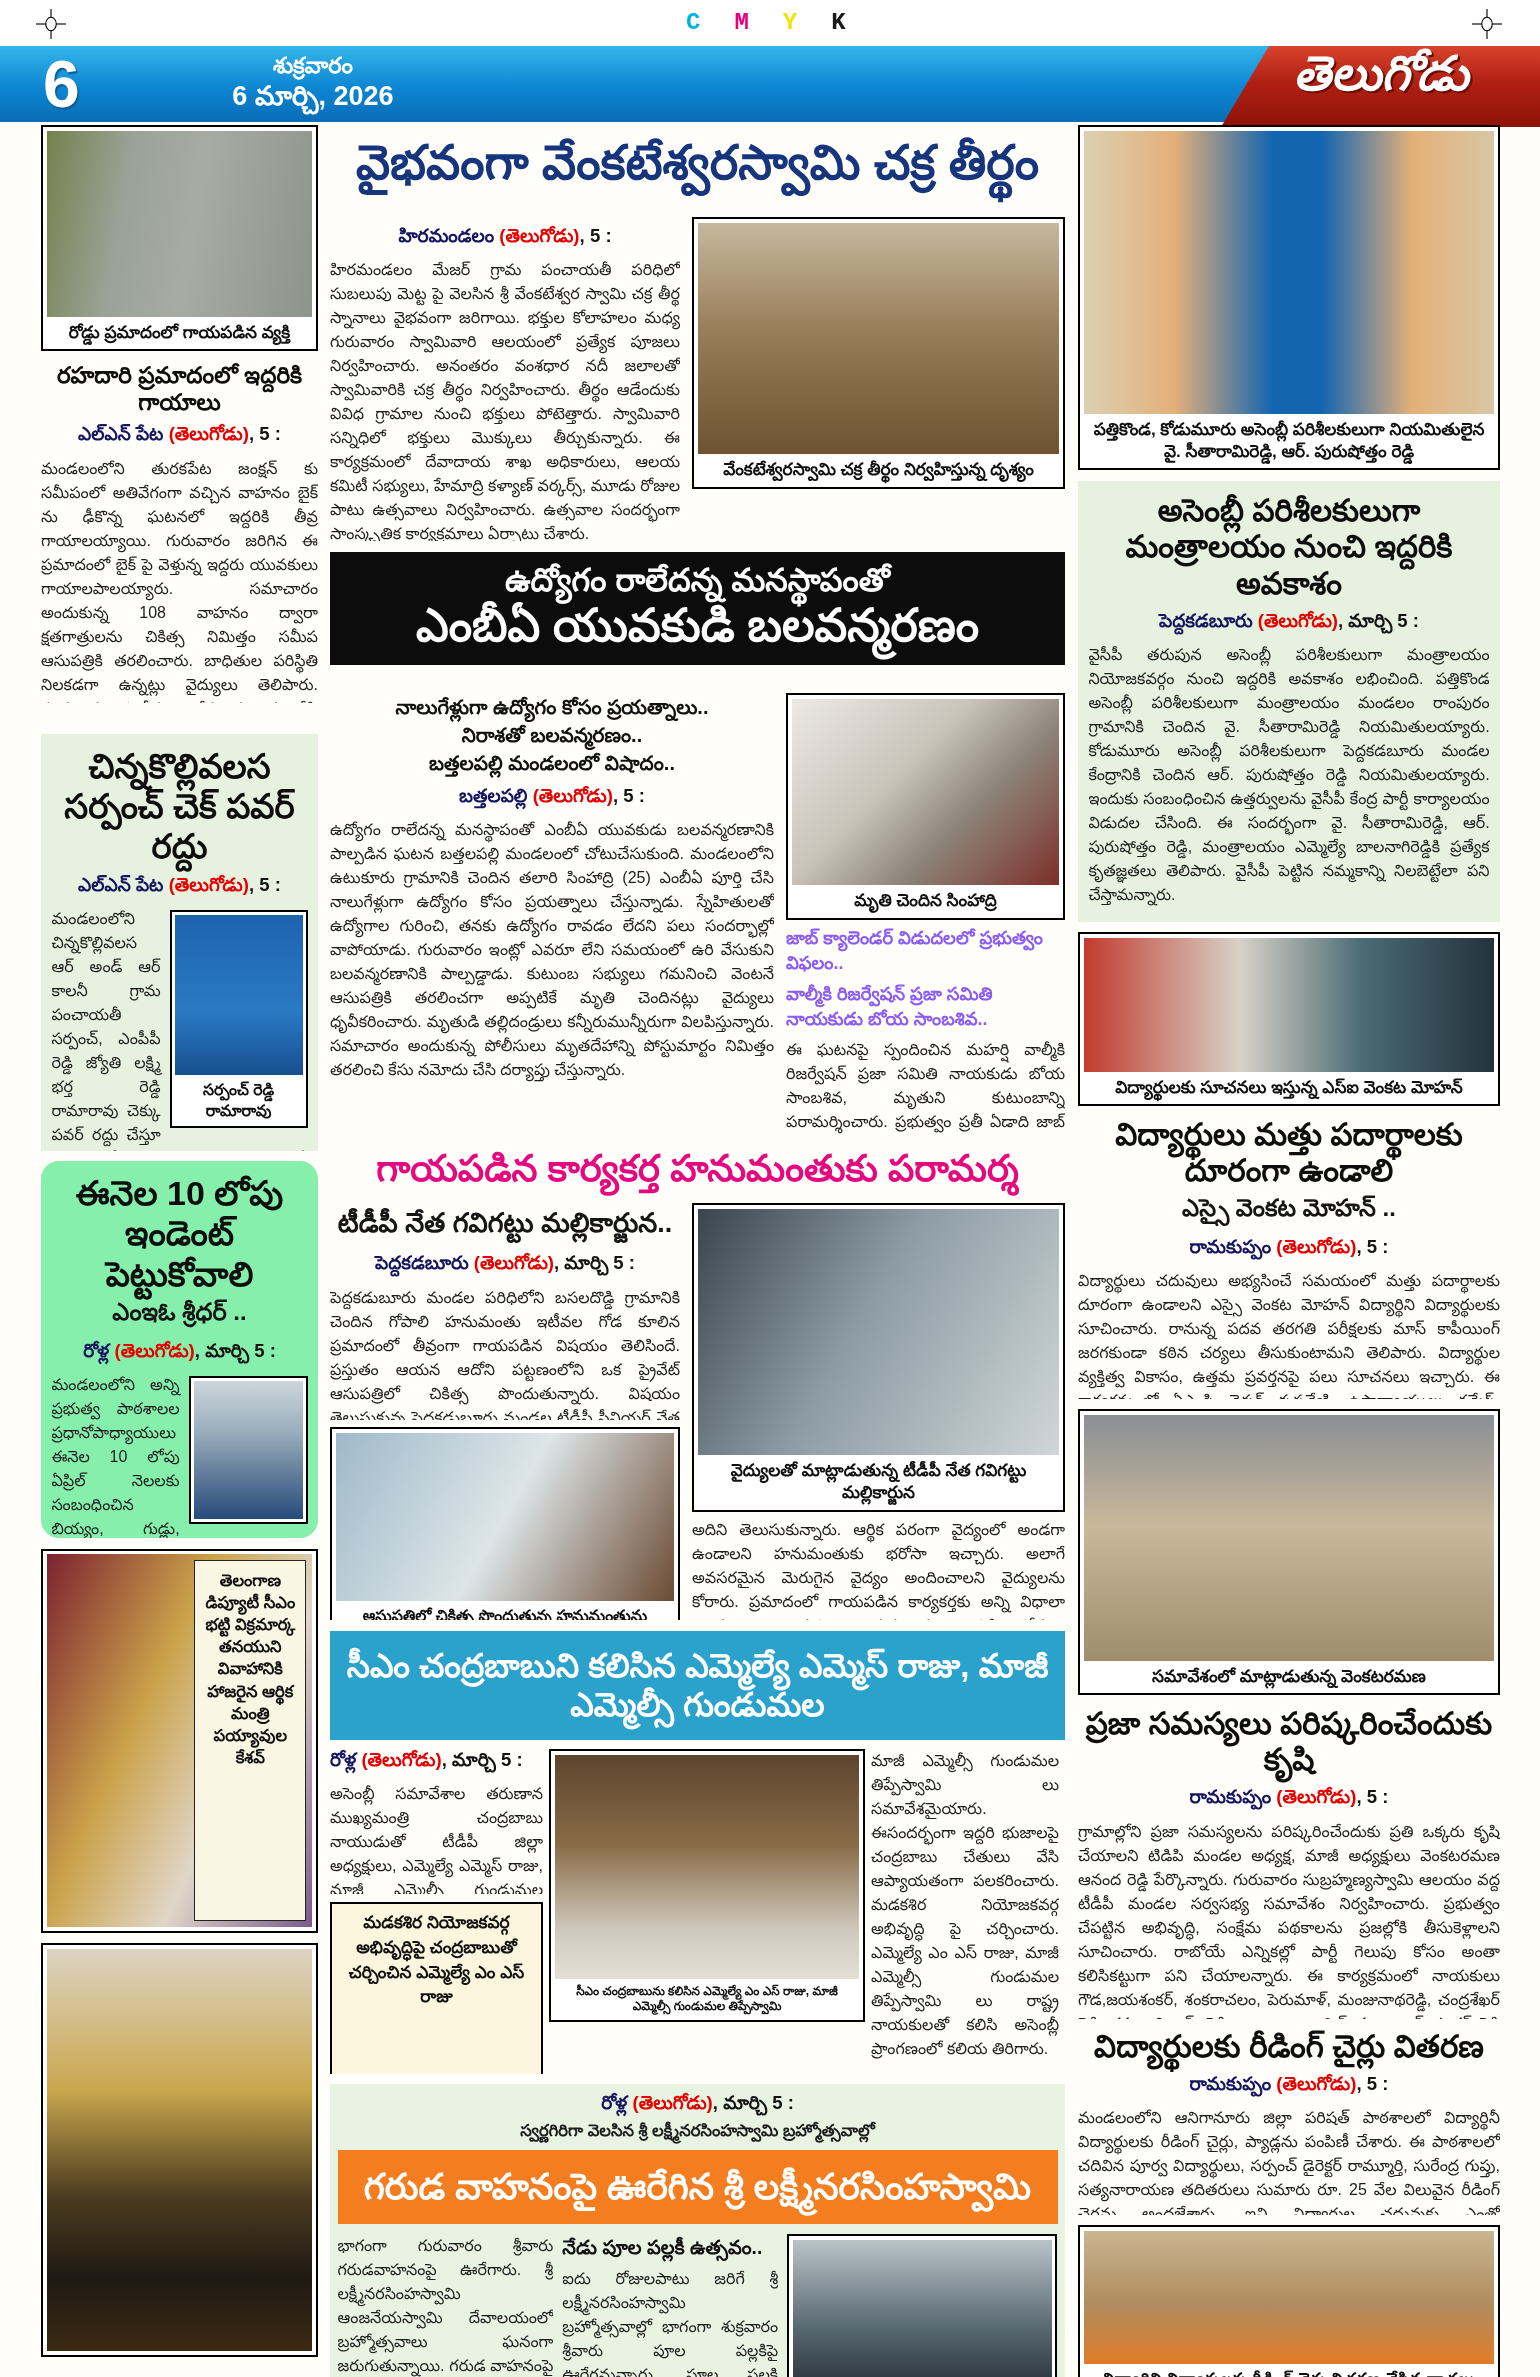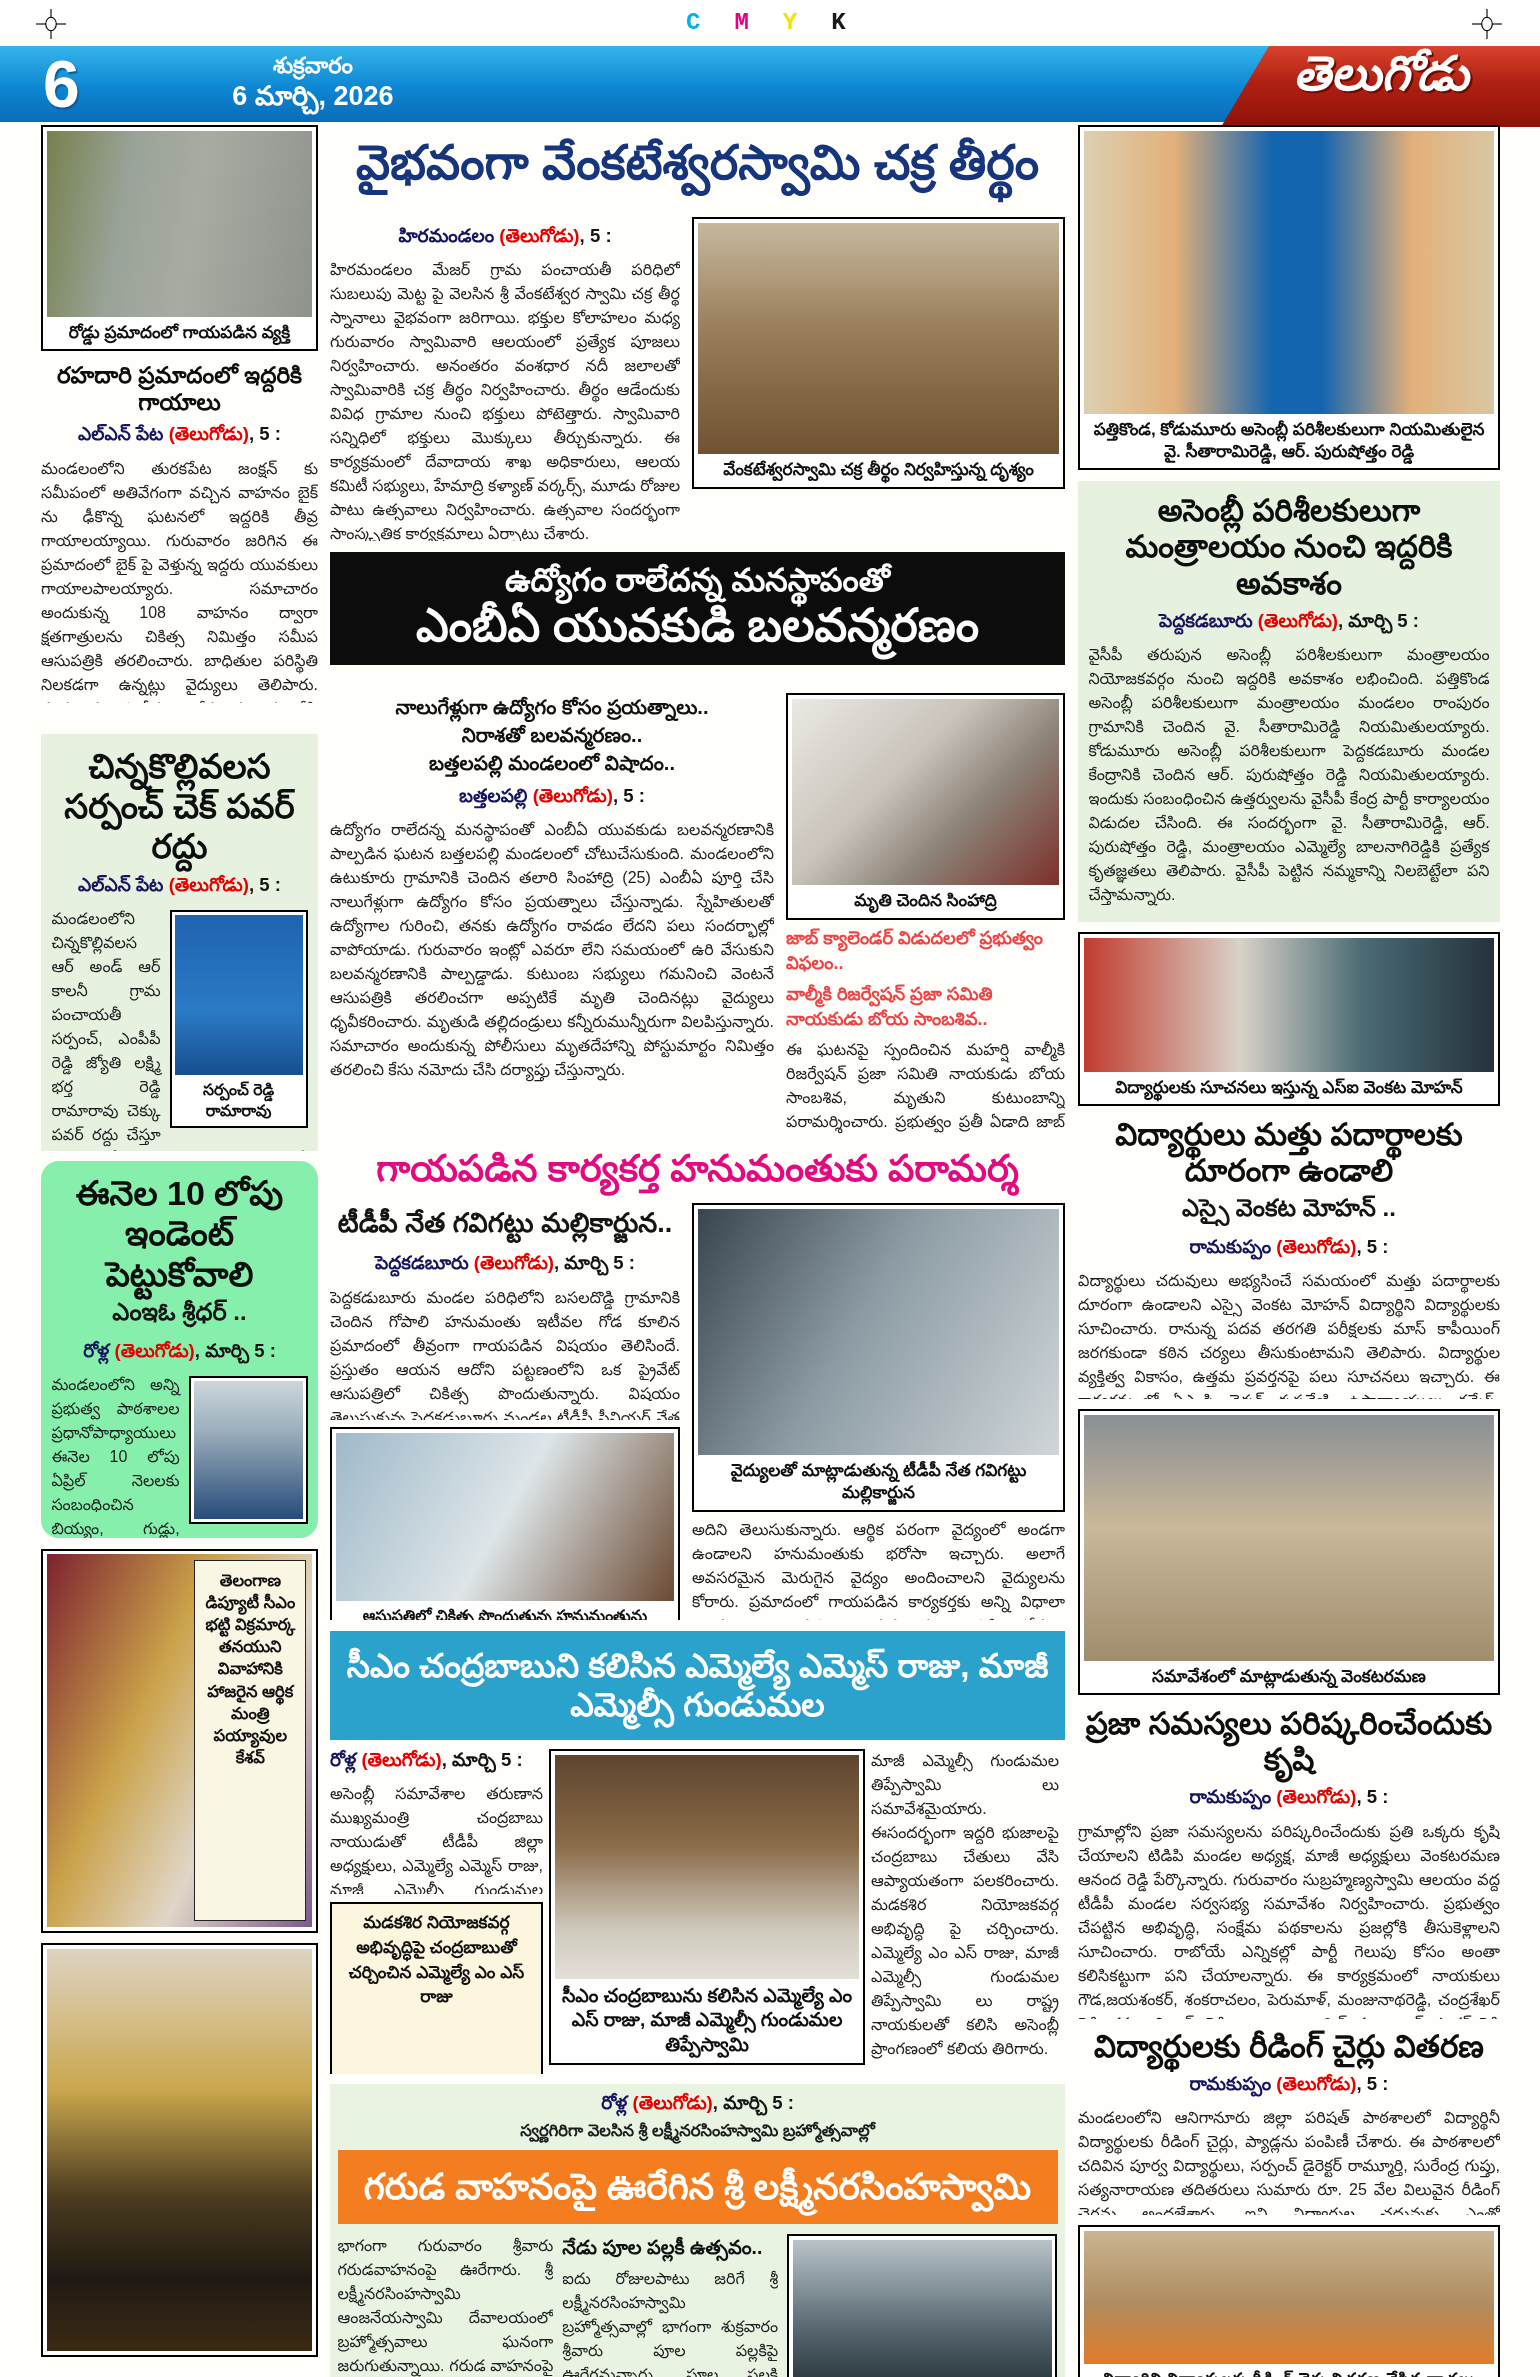--- a/index.html
+++ b/index.html
@@ -65,21 +65,21 @@
   .s1-right{width:373px;}
   .ph-chakra{height:231px;background:linear-gradient(180deg,#c6b89d 0%,#9a7f5c 45%,#6e5231 100%);}
 
   .banner-black{background:#0c0c0c;color:#fff;text-align:center;padding:9px 4.5px 13.4px;margin-top:4.5px;}
   .bb-top{font-size:32px;font-weight:bold;line-height:1.2;}
   .bb-main{font-size:46px;font-weight:bold;line-height:1.15;}
   .s2-left{width:444px;}
   .s2-right{width:279px;}
   .deck{font-weight:bold;font-size:20px;text-align:center;line-height:1.4;color:#111;}
   .ph-dead{height:186px;background:linear-gradient(135deg,#ece9e4 0%,#c9c3ba 40%,#8c8378 65%,#7d2f2a 100%);}
-  .mba-sub{font-weight:bold;font-size:18px;line-height:1.4;color:#ef4444;margin:6px 0;text-align:left;}
+  .mba-sub{font-weight:bold;font-size:18px;line-height:1.4;color:#8b5cf6;margin:6px 0;text-align:left;}
 
   .pink-headline{font-size:37px;color:#e5097f;font-weight:bold;text-align:center;margin:4.5px 0;}
   .s3-left{width:350px;}
   .s3-right{width:373px;}
   .ph-hosp-doctors{height:246px;background:linear-gradient(120deg,#39444e 0%,#8d9ca4 45%,#cfd6d9 100%);}
   .ph-hosp-bed{height:168px;background:linear-gradient(120deg,#9fb9c9 0%,#dde5e8 50%,#6b4a33 100%);}
 
   .banner-blue{background:#2ba2cb;color:#fff;text-align:center;font-size:33px;font-weight:bold;padding:15px 6px;line-height:1.2;}
   .s4-left{width:213px;}
   .s4-mid{width:316px;}
@@ -276,21 +276,21 @@
           <div class="dateline" style="text-align:left;margin-top:0;">
             <span>రోళ్ల</span>
             <span class="dl-brand">(తెలుగోడు)</span><span class="dl-tail">,  మార్చి 5 :</span>
           </div>
           <div class="body" style="max-height:112px;">అసెంబ్లీ సమావేశాల తరుణాన ముఖ్యమంత్రి చంద్రబాబు నాయుడుతో టీడీపీ జిల్లా అధ్యక్షులు, ఎమ్మెల్యే ఎమ్మెస్ రాజు, మాజీ ఎమ్మెల్సీ గుండుమల తిప్పేస్వామి అసెంబ్లీ ప్రాంగణంలో భేటీ అయ్యారు.</div>
           <div class="side-note">మడకశిర నియోజకవర్గ అభివృద్ధిపై చంద్రబాబుతో చర్చించిన ఎమ్మెల్యే ఎం ఎస్ రాజు</div>
         </div>
         <div class="s4-mid">
           <div class="photo-box">
             <div class="photo ph-cm"></div>
-            <div class="caption" style="font-size:19px;">సీఎం చంద్రబాబును కలిసిన ఎమ్మెల్యే ఎం ఎస్ రాజు, మాజీ ఎమ్మెల్సీ గుండుమల తిప్పేస్వామి</div>
+            <div class="caption" style="font-size:12px;">సీఎం చంద్రబాబును కలిసిన ఎమ్మెల్యే ఎం ఎస్ రాజు, మాజీ ఎమ్మెల్సీ గుండుమల తిప్పేస్వామి</div>
           </div>
         </div>
         <div class="s4-right">
           <div class="body" style="max-height:320px;">మాజీ ఎమ్మెల్సీ గుండుమల తిప్పేస్వామి లు సమావేశమైయారు. ఈసందర్భంగా ఇద్దరి భుజాలపై చంద్రబాబు చేతులు వేసి ఆప్యాయతంగా పలకరించారు. మడకశిర నియోజకవర్గ అభివృద్ధి పై చర్చించారు. ఎమ్మెల్యే ఎం ఎస్ రాజు, మాజీ ఎమ్మెల్సీ గుండుమల తిప్పేస్వామి లు రాష్ట్ర నాయకులతో కలిసి అసెంబ్లీ ప్రాంగణంలో కలియ తిరిగారు.</div>
         </div>
       </div>
     </div>
 
     <div class="garuda-wrap" style="height:350px;">
       <div class="dateline" style="margin:0 0 3px;">

